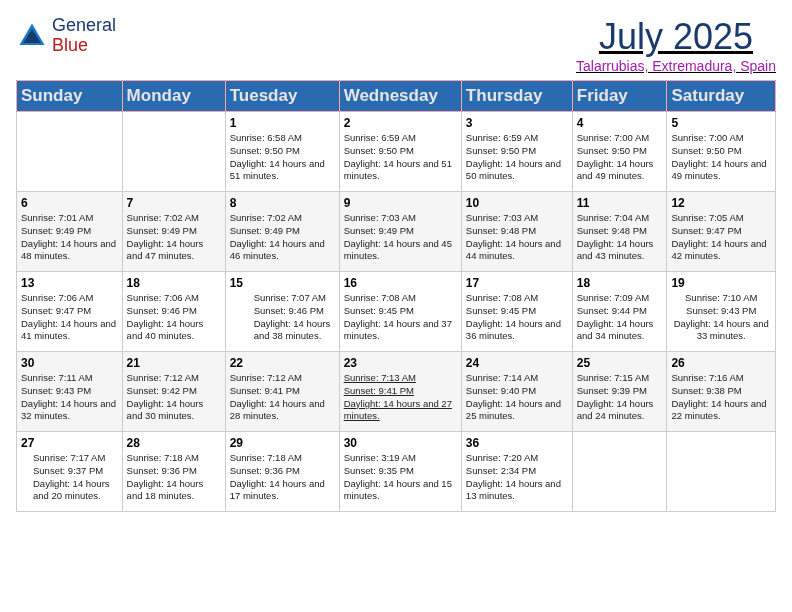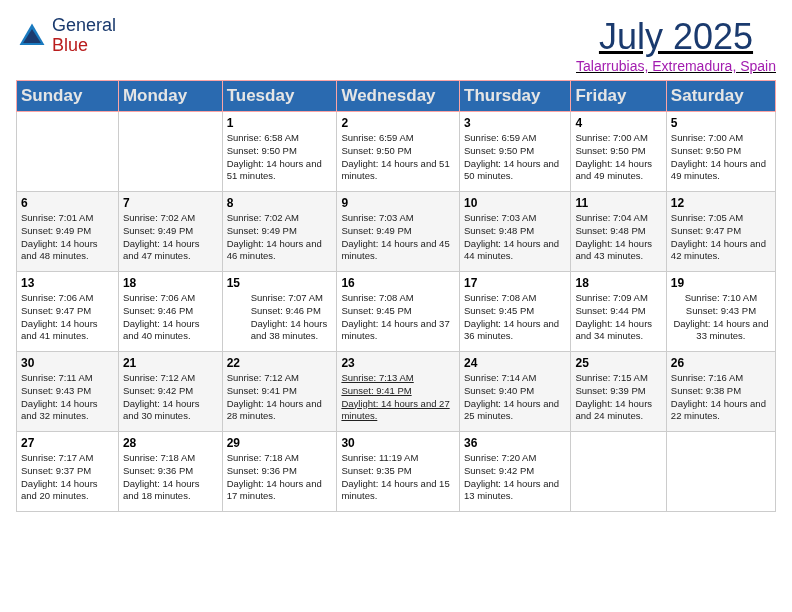--- a/index.html
+++ b/index.html
@@ -276,45 +276,45 @@
         <td>
           <span class="day-num">26</span>
           <div class="cell-text" style="white-space: pre-line;">Sunrise: 7:16 AM
 Sunset: 9:38 PM
 Daylight: 14 hours and 22 minutes.</div>
         </td>
       </tr>
       <tr>
         <td>
           <span class="day-num">27</span>
-          <div class="cell-text" style="white-space: pre-line;">Sunrise: 7:17 AM
+          <div class="cell-text" style="white-space: pre-line; margin-left: 12px;">Sunrise: 7:17 AM
 Sunset: 9:37 PM
 Daylight: 14 hours and 20 minutes.</div>
         </td>
         <td>
           <span class="day-num">28</span>
           <div class="cell-text" style="white-space: pre-line;">Sunrise: 7:18 AM
 Sunset: 9:36 PM
 Daylight: 14 hours and 18 minutes.</div>
         </td>
         <td>
           <span class="day-num">29</span>
           <div class="cell-text" style="white-space: pre-line;">Sunrise: 7:18 AM
 Sunset: 9:36 PM
 Daylight: 14 hours and 17 minutes.</div>
         </td>
         <td>
           <span class="day-num">30</span>
-          <div class="cell-text" style="white-space: pre-line;">Sunrise: 11:19 AM
+          <div class="cell-text" style="white-space: pre-line;">Sunrise: 3:19 AM
 Sunset: 9:35 PM
 Daylight: 14 hours and 15 minutes.</div>
         </td>
         <td>
           <span class="day-num">36</span>
           <div class="cell-text" style="white-space: pre-line;">Sunrise: 7:20 AM
-Sunset: 9:42 PM
+Sunset: 2:34 PM
 Daylight: 14 hours and 13 minutes.</div>
         </td>
         <td class="empty-cell"></td>
         <td class="empty-cell"></td>
       </tr>
     </tbody>
 </table>
 
 </body></html>

